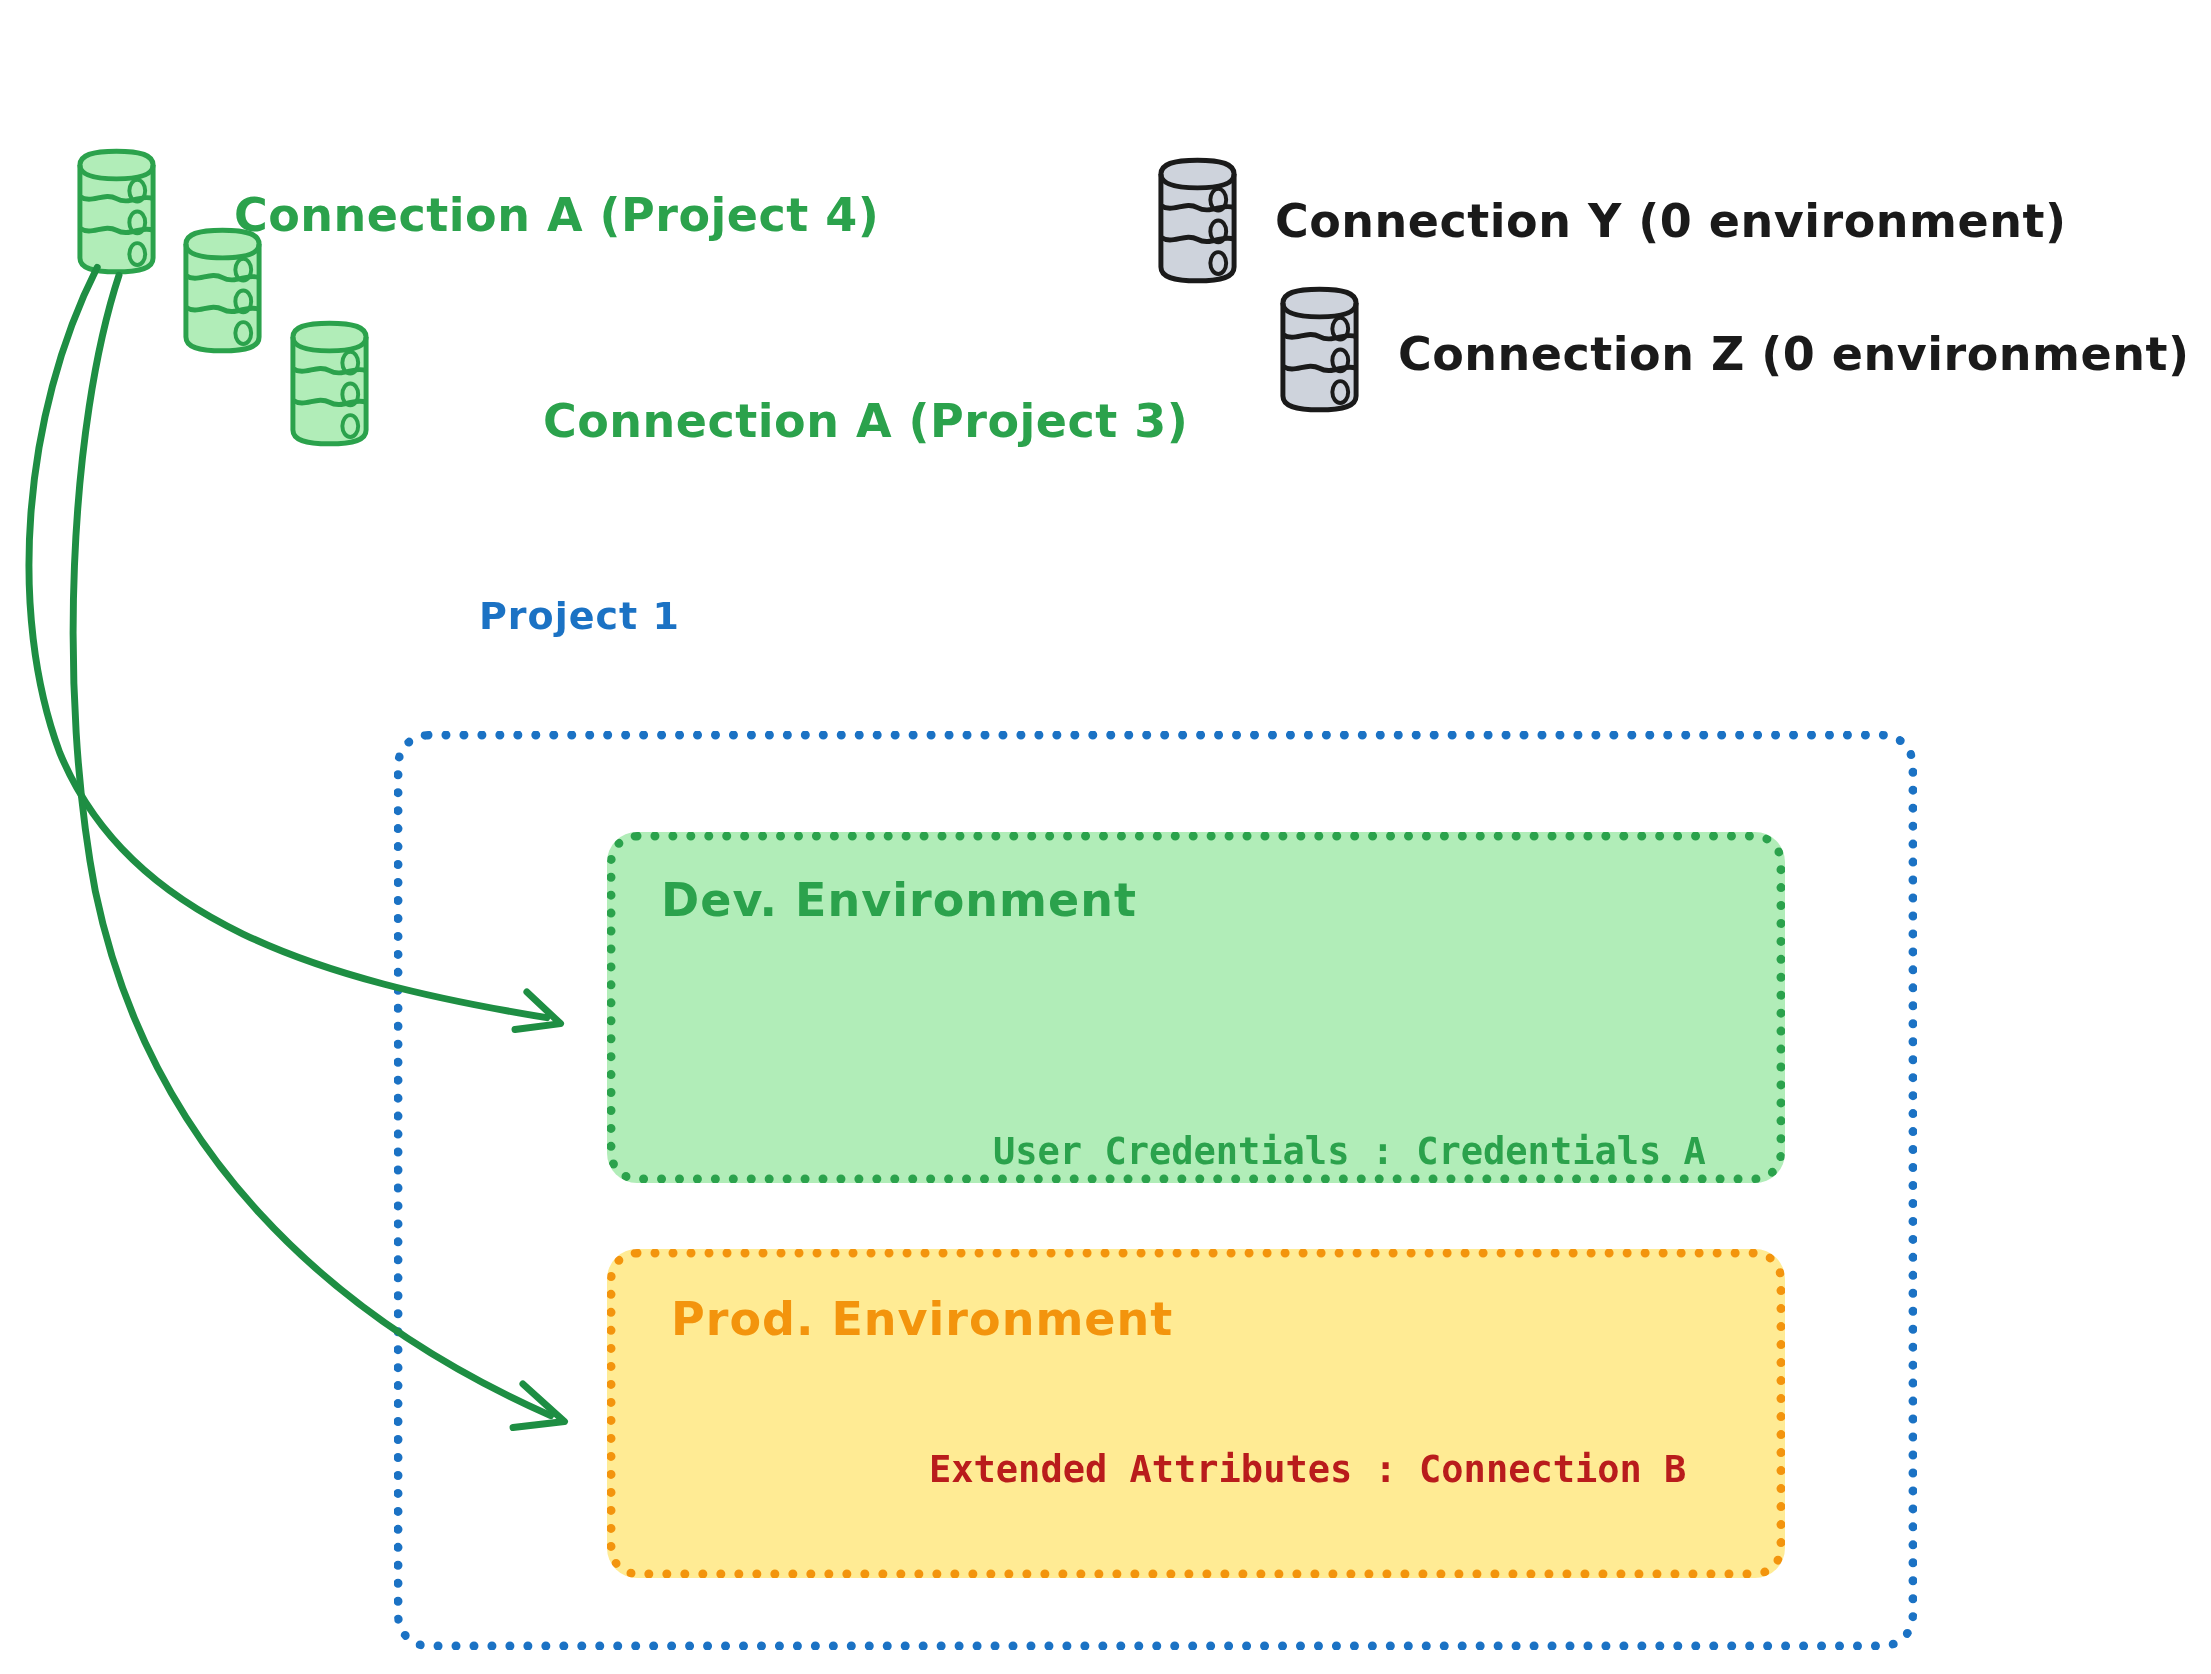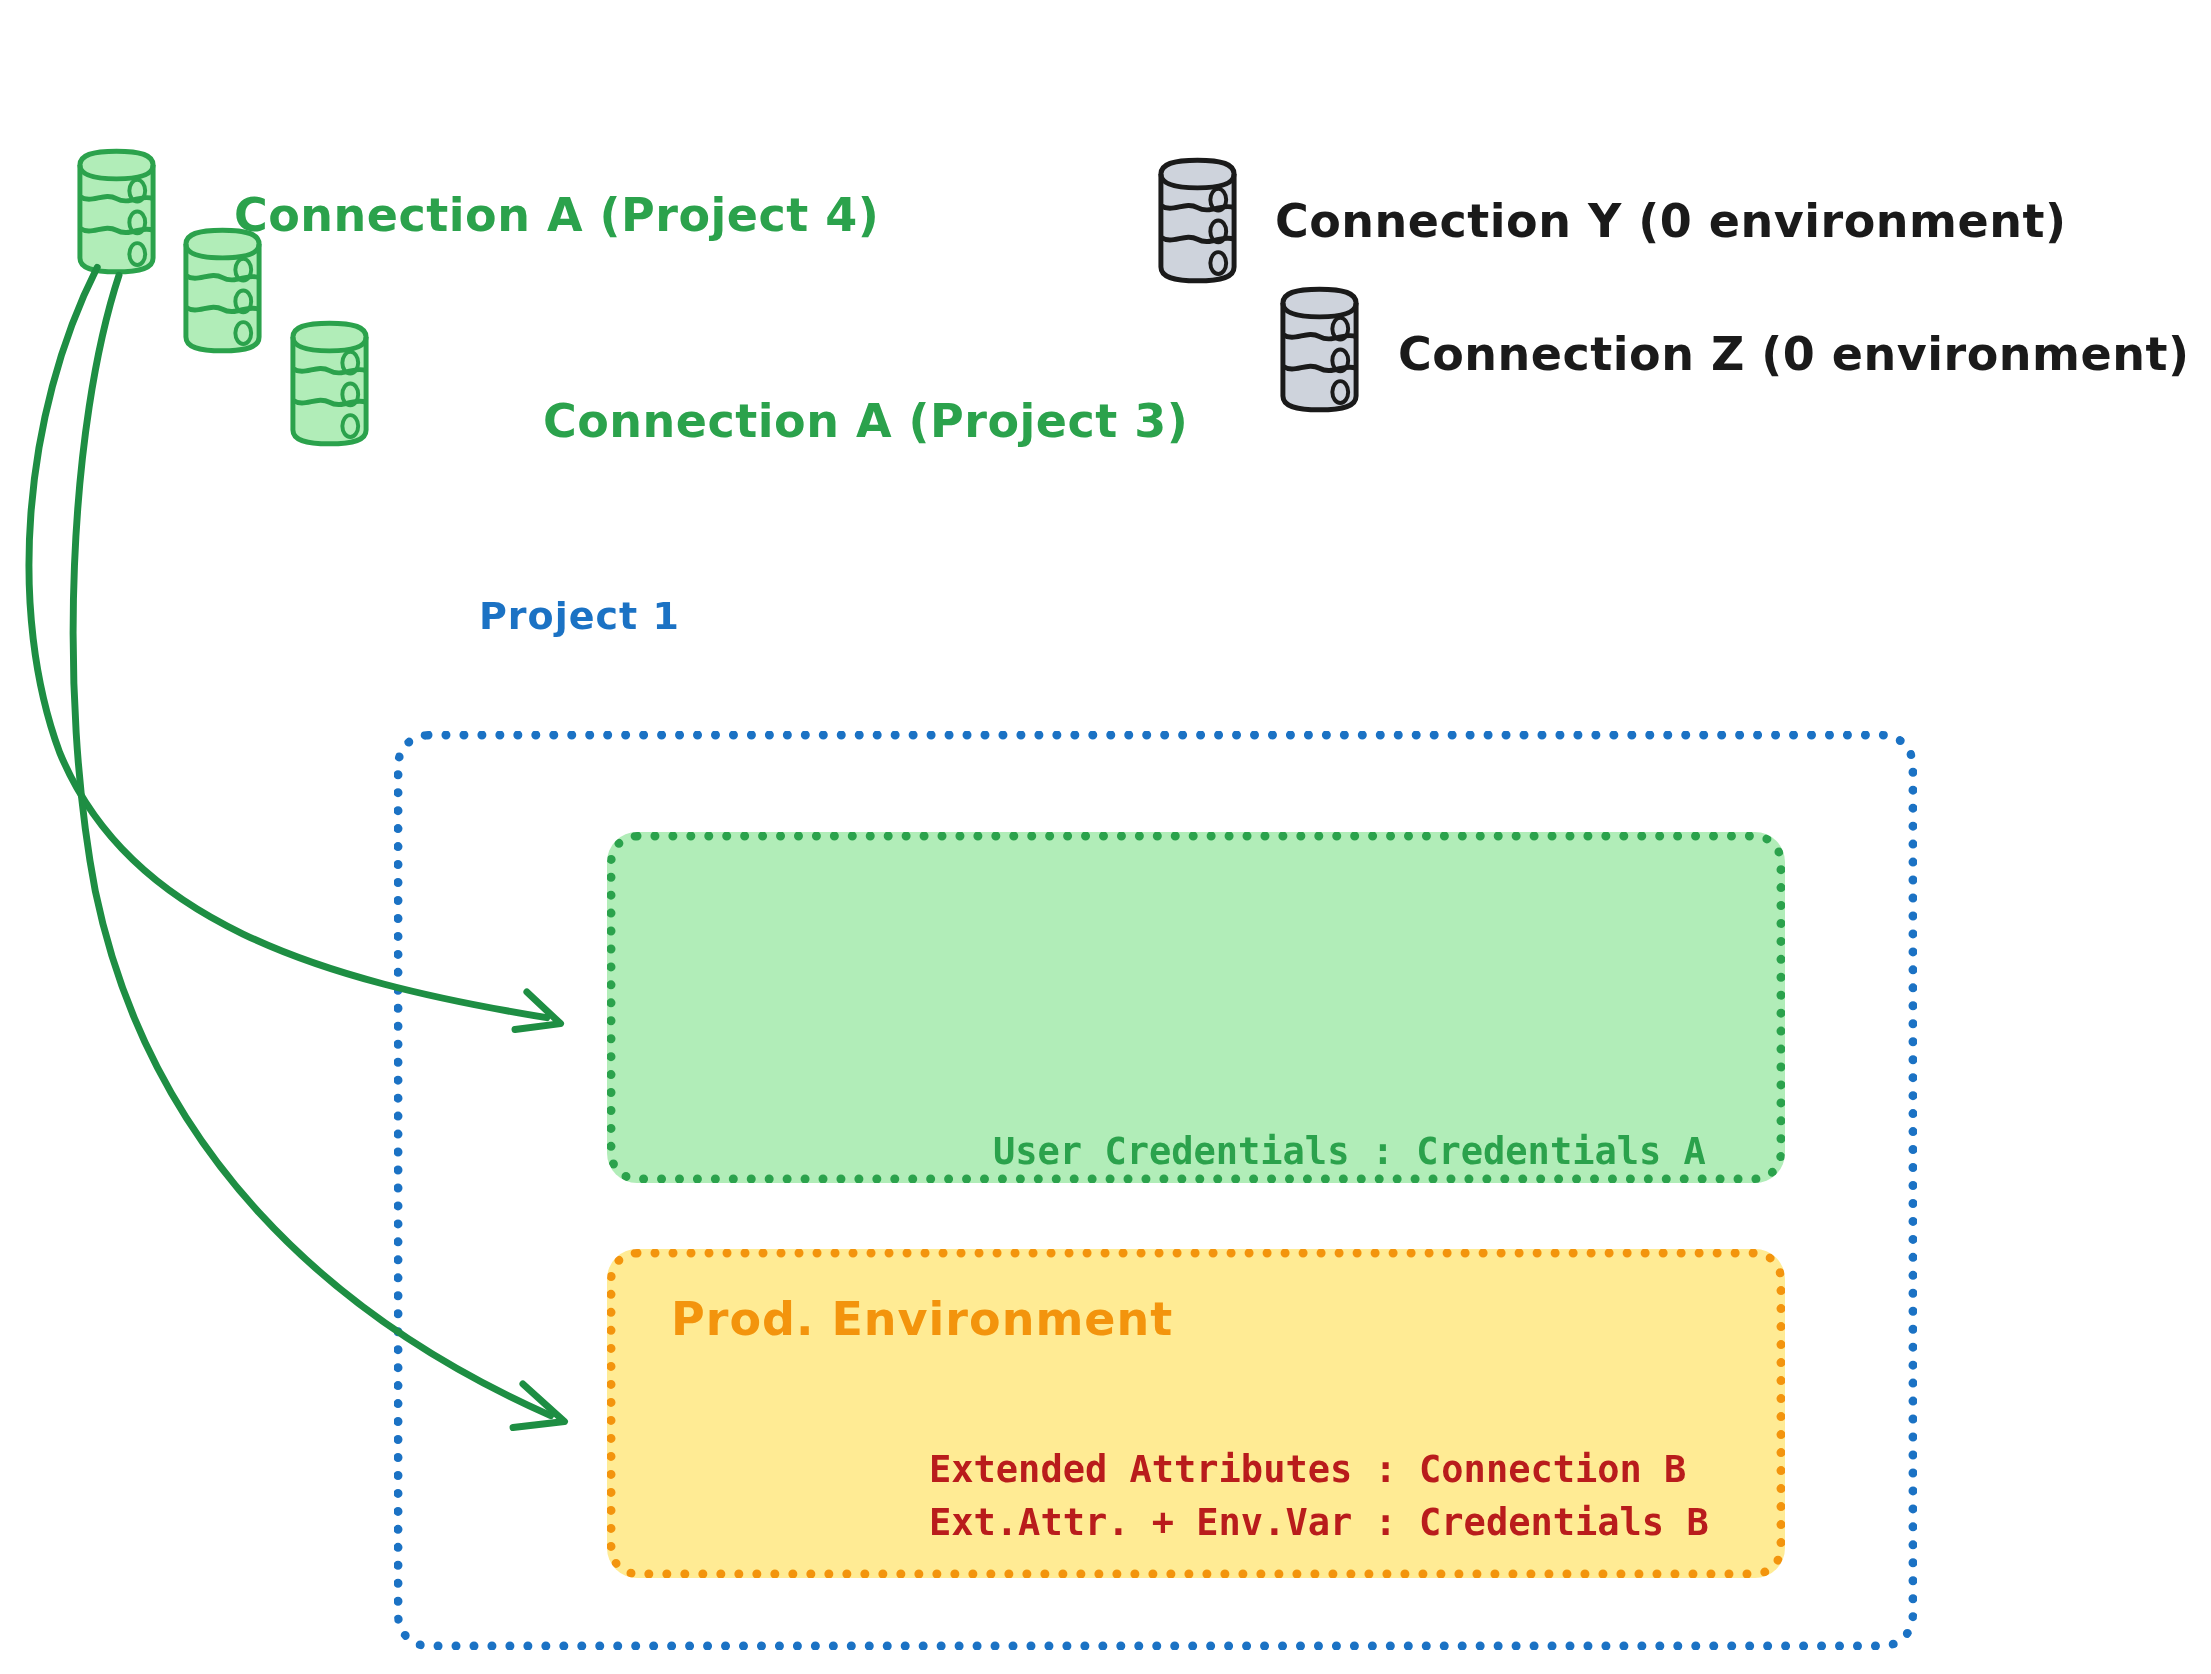--- a/index.html
+++ b/index.html
@@ -154,26 +154,26 @@
     <ellipse cx="66" cy="76" rx="8" ry="11" fill="none" stroke="#1a1a1a" stroke-width="4"></ellipse>
     <ellipse cx="66" cy="108" rx="8" ry="11" fill="none" stroke="#1a1a1a" stroke-width="4"></ellipse>
   </svg>
   <div class="abs conn-label dark" style="left:1398px; top:327px;">Connection Z (0 environment)</div>
 
   <div class="abs project-title" style="left:479px; top:594px;">Project 1</div>
 
   <div class="abs project-box" style="left:394px; top:731px; width:1523px; height:919px;"></div>
 
   <div class="abs env-box dev" style="left:607px; top:832px; width:1178px; height:351px;"></div>
+  <div class="abs env-title dev" style="left:661px; top:873px;">Dev. Environment</div>
   <div class="abs mono green" style="left:993px; top:1082px;margin-top:48px;">User Credentials : Credentials A</div>
 
   <div class="abs env-box prod" style="left:607px; top:1249px; width:1178px; height:329px;"></div>
   <div class="abs env-title prod" style="left:671px; top:1292px;">Prod. Environment</div>
   <div class="abs mono red" style="left:929px; top:1448px;">Extended Attributes : Connection B</div>
-  <div class="abs mono red" style="left:929px; top:1501px;">Ext.Attr. + Env.Var : Credentials B</div>
 
   <svg class="overlay" viewBox="0 0 2234 1691">
 
     <g>
       <path d="M98,270 C22,420 8,620 60,760 C130,930 320,990 552,1028" fill="none" stroke="#1e8e43" stroke-width="7" stroke-linecap="round"></path>
       <path d="M532,1002 L566,1034 L520,1040" fill="none" stroke="#1e8e43" stroke-width="7" stroke-linecap="round" stroke-linejoin="round"></path>
     </g>
 
     <g>
       <path d="M120,278 C70,430 58,700 96,900 C150,1160 330,1330 556,1430" fill="none" stroke="#1e8e43" stroke-width="7" stroke-linecap="round"></path>

